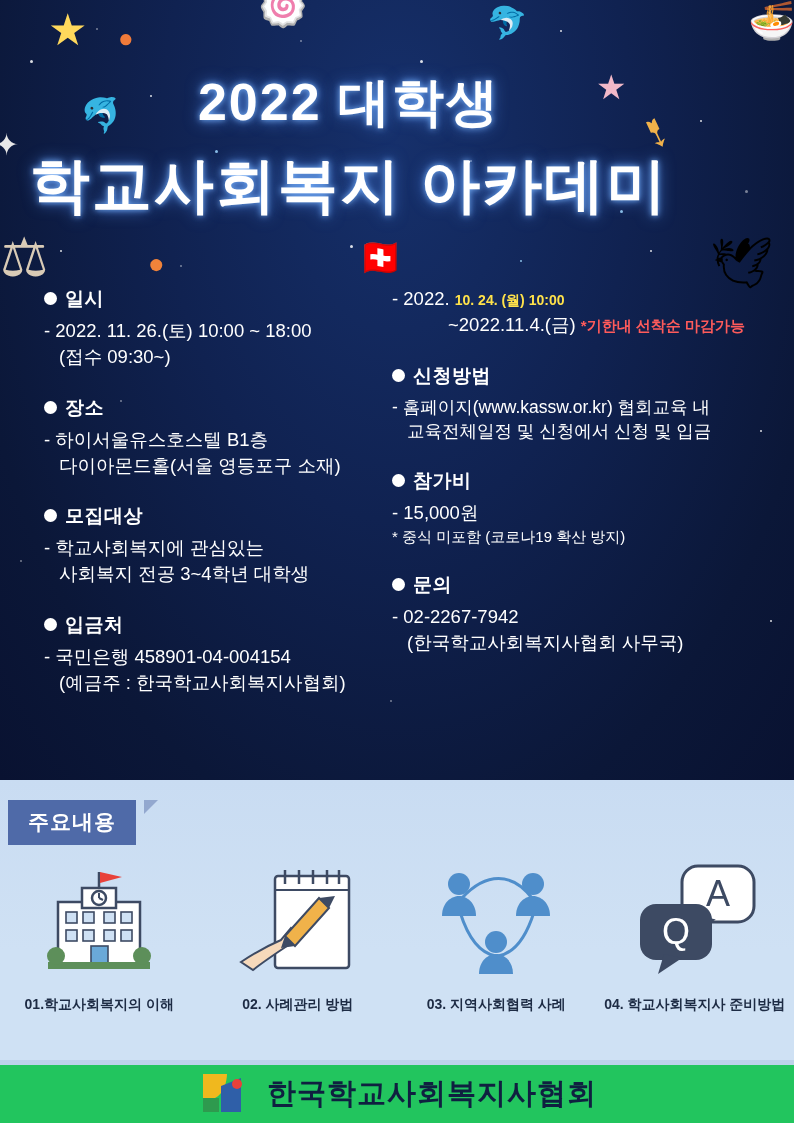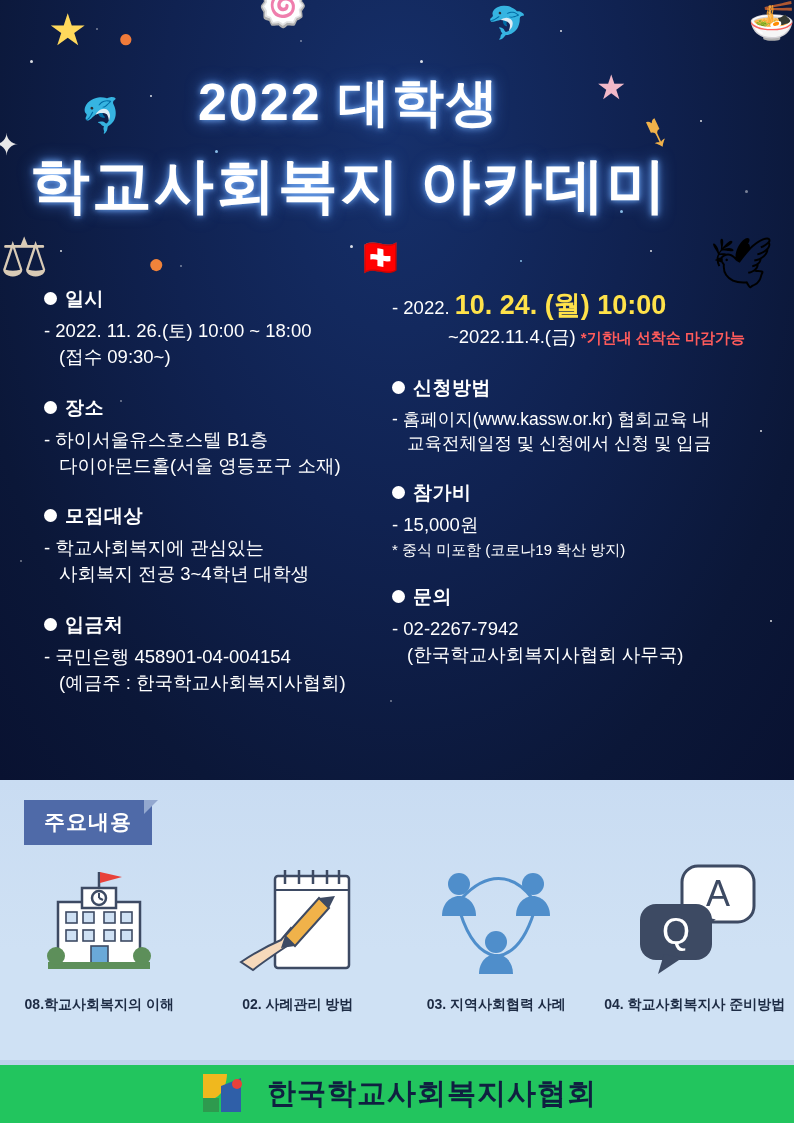--- a/index.html
+++ b/index.html
@@ -90,35 +90,35 @@
     background: #ffffff;
     margin-right: 8px;
     vertical-align: baseline;
   }
   .bline {
     font-size: 18.5px;
     line-height: 1.42;
     white-space: nowrap;
   }
   .bline.indent { padding-left: 15px; }
-  .hl-yellow { color: #ffe24a; font-weight: bold; font-size: 27px; text-align: right; }
+  .hl-yellow { color: #ffe24a; font-weight: bold; font-size: 14px; text-align: right; }
   .hl-red { color: #ff5b5b; font-size: 15px; font-weight: bold; text-align: center; }
   .note { font-size: 15px; }
 
   
   .lower {
     position: absolute;
     left: 0; top: 780px;
     width: 794px;
     height: 285px;
     background: linear-gradient(180deg, #c9dcf2 0%, #cfe1f4 60%, #cfe1f4 100%);
   }
   .tab {
     position: absolute;
-    left: 24px; top: 20px;
+    left: 8px; top: 20px;
     background: #4f6aa8;
     color: #ffffff;
     font-size: 21px;
     font-weight: bold;
     padding: 8px 20px 9px 20px;
     letter-spacing: 1px;
   }
   .tab-fold {
     position: absolute;
     left: 144px; top: 20px;
@@ -318,21 +318,21 @@
             <rect x="32" y="72" width="11" height="11" fill="#cfe1f4" stroke="#3d4a63" stroke-width="1.6"></rect>
             <rect x="49" y="72" width="11" height="11" fill="#cfe1f4" stroke="#3d4a63" stroke-width="1.6"></rect>
             <rect x="70" y="72" width="11" height="11" fill="#cfe1f4" stroke="#3d4a63" stroke-width="1.6"></rect>
             <rect x="87" y="72" width="11" height="11" fill="#cfe1f4" stroke="#3d4a63" stroke-width="1.6"></rect>
             <rect x="57" y="88" width="17" height="18" fill="#6aa9d8" stroke="#3d4a63" stroke-width="1.6"></rect>
             <rect x="14" y="104" width="102" height="7" fill="#5d8f5a"></rect>
             <circle cx="22" cy="98" r="9" fill="#5d8f5a"></circle>
             <circle cx="108" cy="98" r="9" fill="#5d8f5a"></circle>
           </svg>
         </div>
-        <div class="cap">08.학교사회복지의 이해</div>
+        <div class="cap">01.학교사회복지의 이해</div>
       </div>
 
       <div class="item">
         <div class="art">
           <svg width="150" height="126" viewBox="0 0 150 126" style="margin:0 auto;display:block;">
             <rect x="52" y="18" width="74" height="92" rx="3" fill="#ffffff" stroke="#3d4a63" stroke-width="2.5"></rect>
             <line x1="52" y1="32" x2="126" y2="32" stroke="#3d4a63" stroke-width="2"></line>
             <line x1="62" y1="12" x2="62" y2="26" stroke="#3d4a63" stroke-width="2.5"></line>
             <line x1="76" y1="12" x2="76" y2="26" stroke="#3d4a63" stroke-width="2.5"></line>
             <line x1="90" y1="12" x2="90" y2="26" stroke="#3d4a63" stroke-width="2.5"></line>

